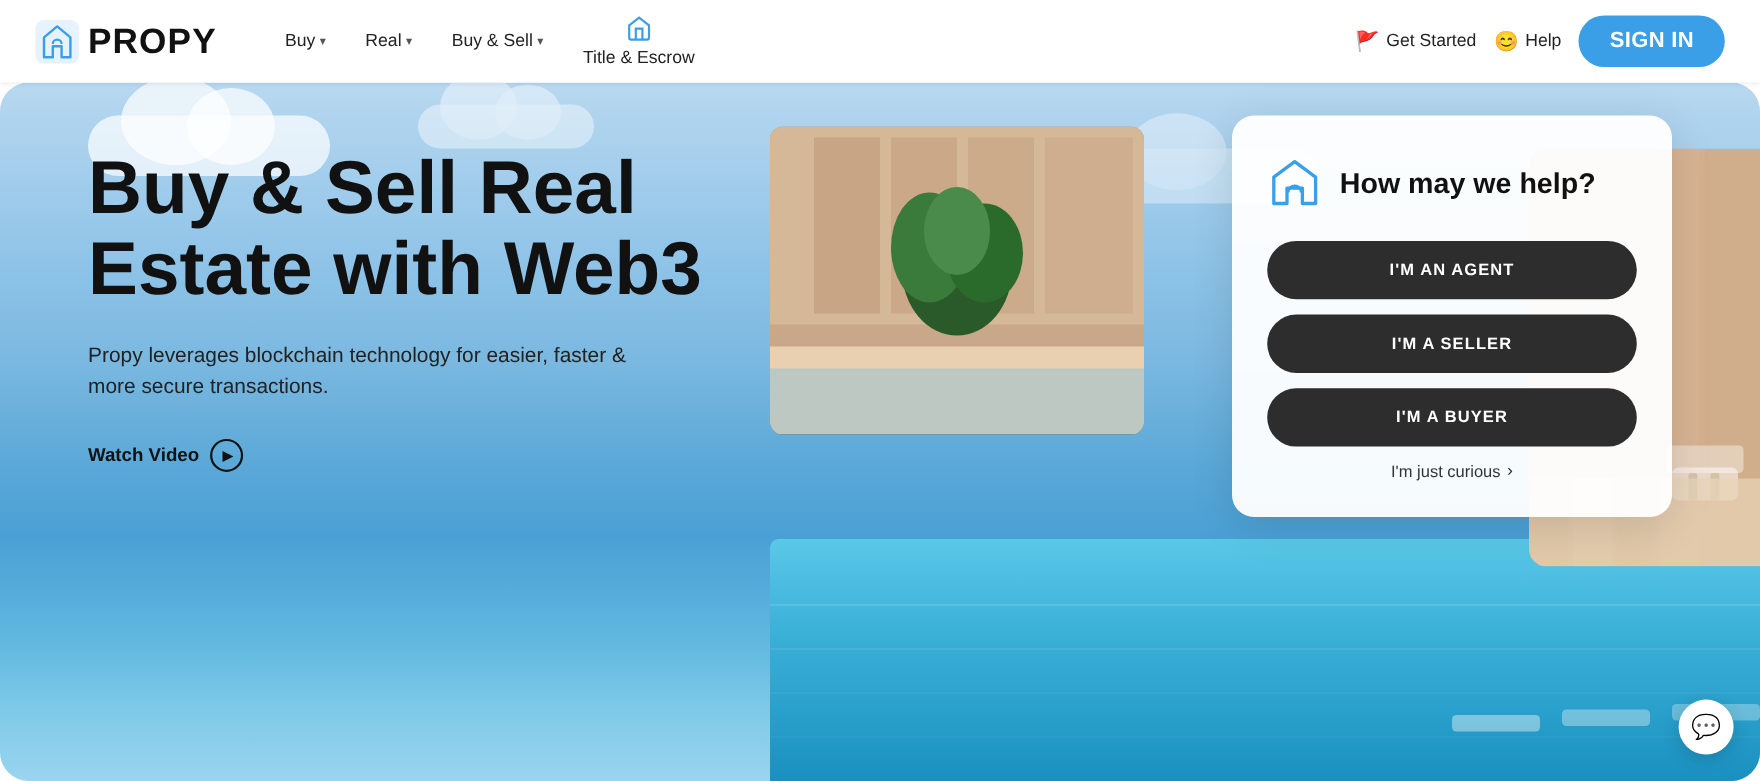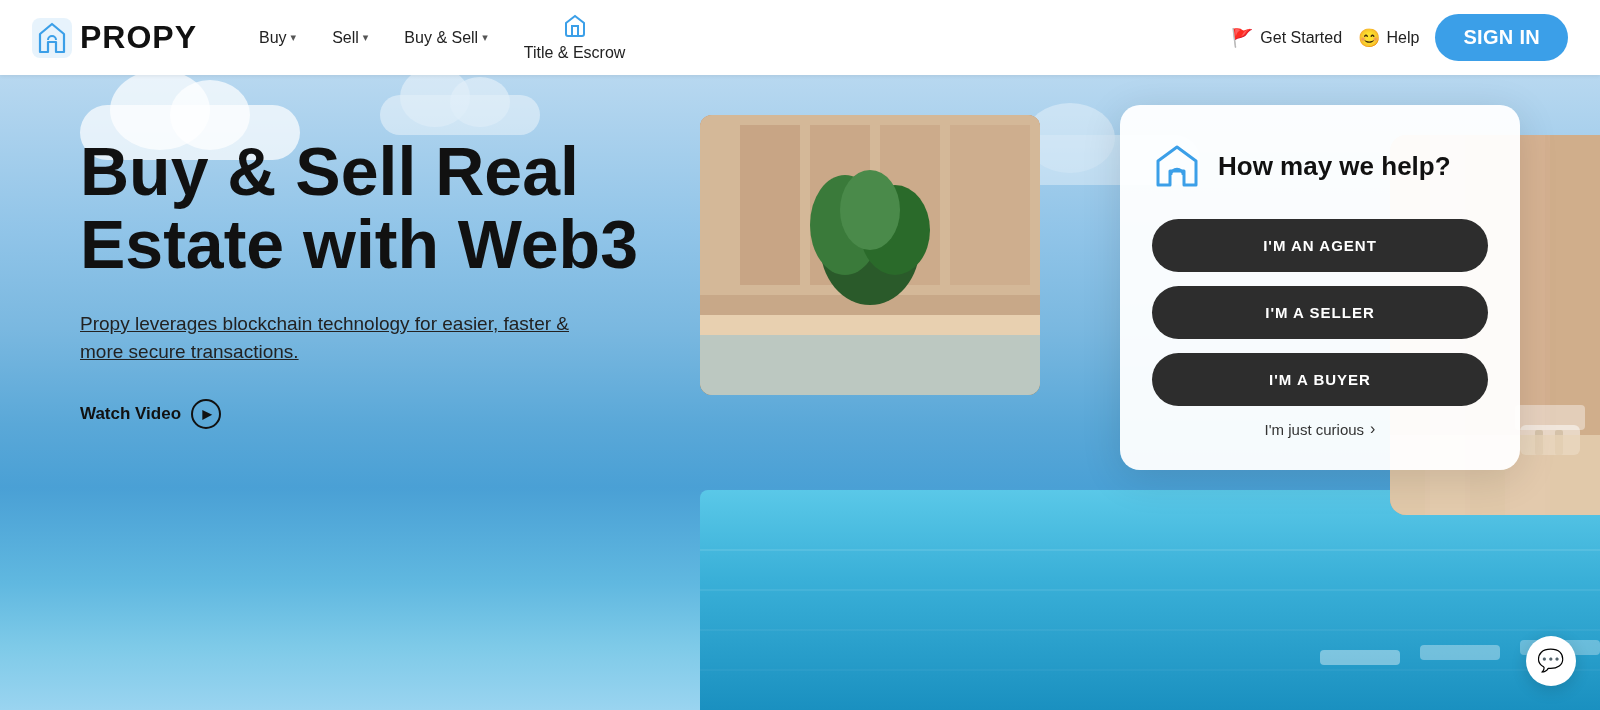--- a/index.html
+++ b/index.html
@@ -53,20 +53,21 @@
       background: #3b9fe8; color: #fff; border: none;
       padding: 12px 28px; border-radius: 30px;
       font-size: 20px; font-weight: 700; cursor: pointer;
       letter-spacing: 0.3px;
     }
 
     
     .hero {
       position: absolute; top: 75px; left: 0; right: 0; bottom: 0;
       overflow: hidden;
+      border-radius: 26px;
     }
     .hero-bg {
       position: absolute; inset: 0;
       background: linear-gradient(
         180deg,
         #b8d8f0 0%,
         #90c4e8 25%,
         #7ab8e0 40%,
         #5aa8d8 55%,
         #4aa0d5 65%,
@@ -98,21 +99,21 @@
     
     .hero-content {
       position: absolute; top: 60px; left: 80px; max-width: 600px;
     }
     .hero-title {
       font-size: 68px; font-weight: 900; line-height: 1.08;
       color: #111; margin-bottom: 28px;
     }
     .hero-subtitle {
       font-size: 19px; font-weight: 400; color: #222;
-      line-height: 1.5; margin-bottom: 32px; max-width: 500px; text-decoration: underline;
+      line-height: 1.5; margin-bottom: 32px; max-width: 500px;
     }
     .watch-video {
       display: flex; align-items: center; gap: 10px;
       font-size: 17px; font-weight: 700; color: #111;
       cursor: pointer;
     }
     .watch-icon {
       width: 30px; height: 30px; border-radius: 50%;
       border: 2px solid #111;
       display: flex; align-items: center; justify-content: center;
@@ -201,21 +202,21 @@
     </svg>
     <span class="logo-text">PROPY</span>
   </div>
 
   <div class="nav-links">
     <div class="nav-item">
       <span>Buy</span>
       <span class="chevron">▾</span>
     </div>
     <div class="nav-item">
-      <span>Sell</span>
+      <span>Real</span>
       <span class="chevron">▾</span>
     </div>
     <div class="nav-item">
       <span>Buy &amp; Sell</span>
       <span class="chevron">▾</span>
     </div>
     <div class="nav-title-escrow">
       <svg class="title-escrow-icon" viewBox="0 0 24 24" fill="none">
         <path d="M3 9l9-7 9 7v11a2 2 0 0 1-2 2H5a2 2 0 0 1-2-2z" stroke="#3b9fe8" stroke-width="2" fill="none"></path>
         <polyline points="9,22 9,12 15,12 15,22" stroke="#3b9fe8" stroke-width="2" fill="none"></polyline>

